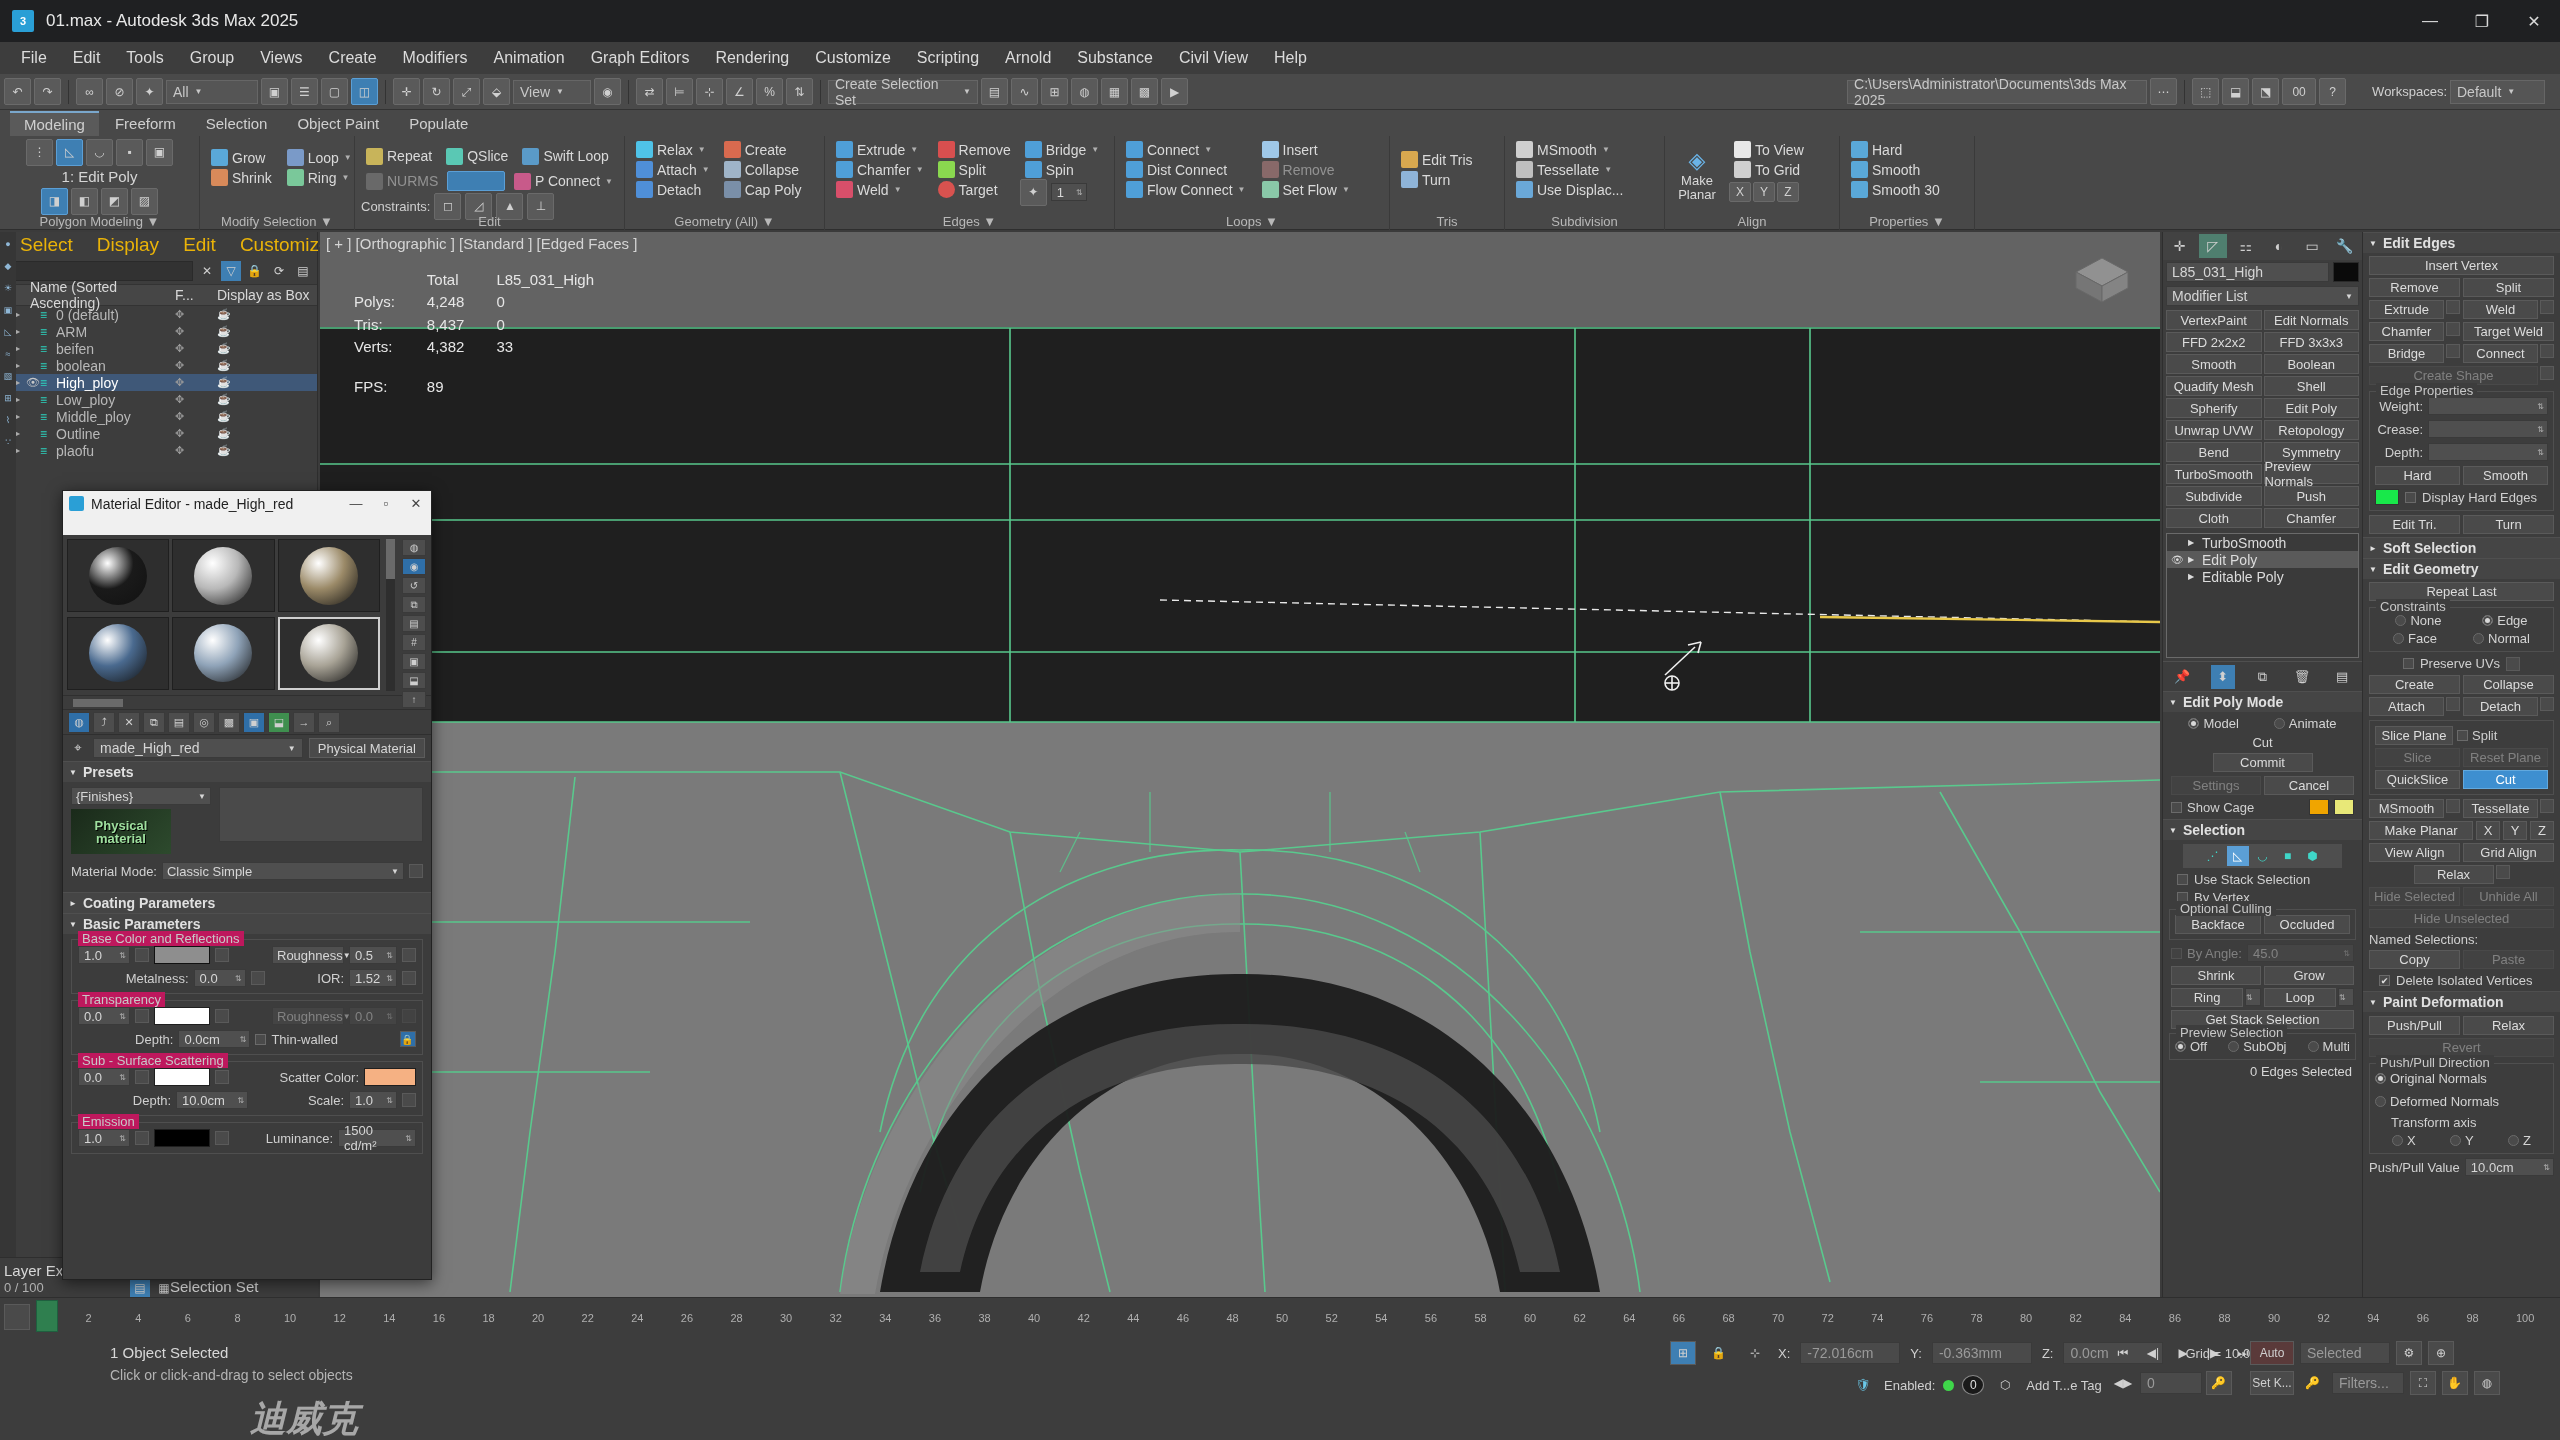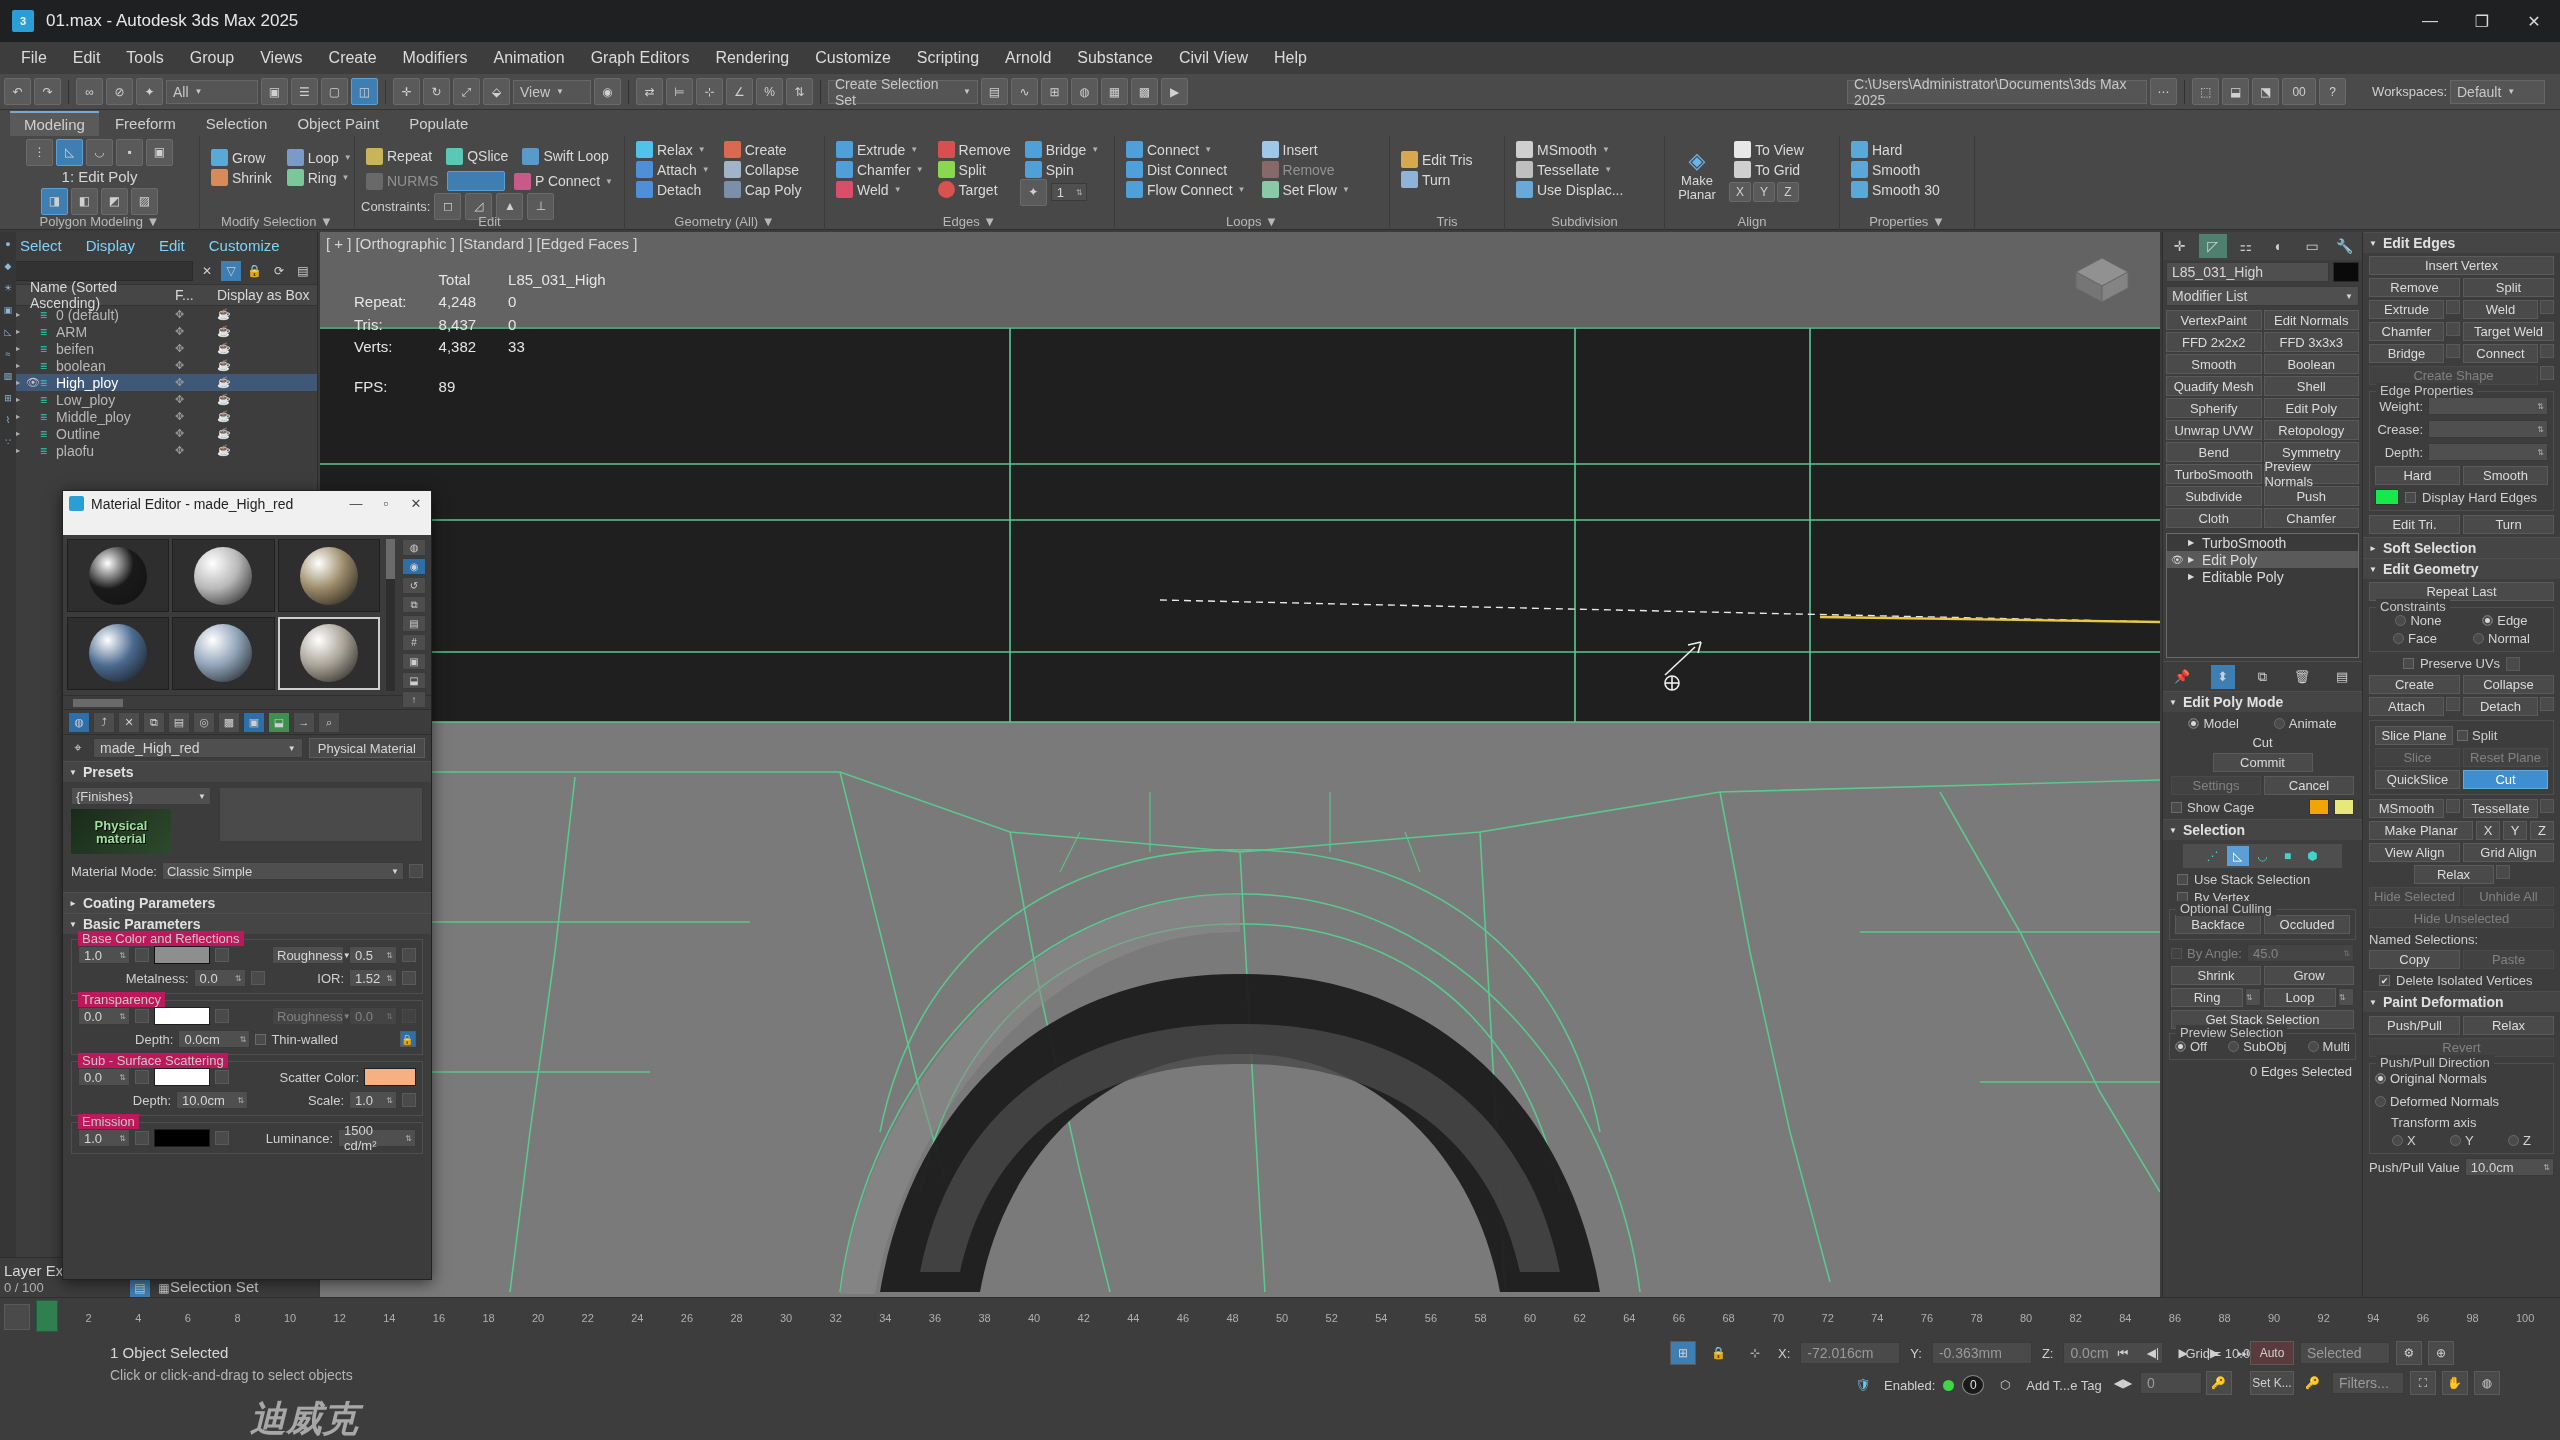--- a/index.html
+++ b/index.html
@@ -62,21 +62,21 @@
   .vp-stats table td { padding-right:30px; font-size:15px; }
   .vp-dark { position:absolute; left:0; top:95px; width:1840px; height:395px; background:#1f1f1f; }
   .vp-gray { position:absolute; left:0; top:490px; width:1840px; height:575px; background:#7a7a7a; }
   .vp-svg { position:absolute; left:0; top:0; width:1840px; height:1065px; }
   .vcube { position:absolute; right:22px; top:18px; width:70px; height:58px; opacity:.85; }
 
   
   .sx { position:absolute; left:0; top:232px; width:318px; height:1065px; background:#3d3d3d;
     border-right:1px solid #2e2e2e; }
   .sx-menu { display:flex; gap:0; height:26px; align-items:center; padding-left:8px; }
-  .sx-menu .mi { padding:2px 12px; font-size:15px; color:#7dd3fc; }
+  .sx-menu .mi { padding:2px 12px; font-size:19px; color:#eab308; }
   .sx-find { display:flex; align-items:center; gap:4px; height:26px; padding:0 4px; }
   .sx-find .fld { flex:1; height:20px; background:#323232; border:1px solid #2a2a2a; }
   .sx-icn { width:20px; height:20px; display:flex; align-items:center; justify-content:center;
     font-size:12px; color:#cfcfcf; }
   .sx-icn.on { background:#3e7fb3; }
   .sx-head { display:flex; height:22px; align-items:center; background:#464646; border-top:1px solid #333;
     border-bottom:1px solid #333; font-size:14px; color:#d8d8d8; }
   .sx-head .c1 { flex:1; padding-left:30px; }
   .sx-head .c2 { width:42px; }
   .sx-head .c3 { width:100px; }
@@ -820,21 +820,21 @@
     <div class="vp-label">[ + ] [Orthographic ] [Standard ] [Edged Faces ]</div>
     <div class="vp-stats">
       <table>
         <tbody>
             <tr>
               <td></td>
             <td>Total</td>
             <td>L85_031_High</td>
             </tr>
         <tr>
-              <td>Repeat:</td>
+              <td>Polys:</td>
             <td>4,248</td>
             <td>0</td>
             </tr>
         <tr>
               <td>Tris:</td>
             <td>8,437</td>
             <td>0</td>
             </tr>
         <tr>
               <td>Verts:</td>

